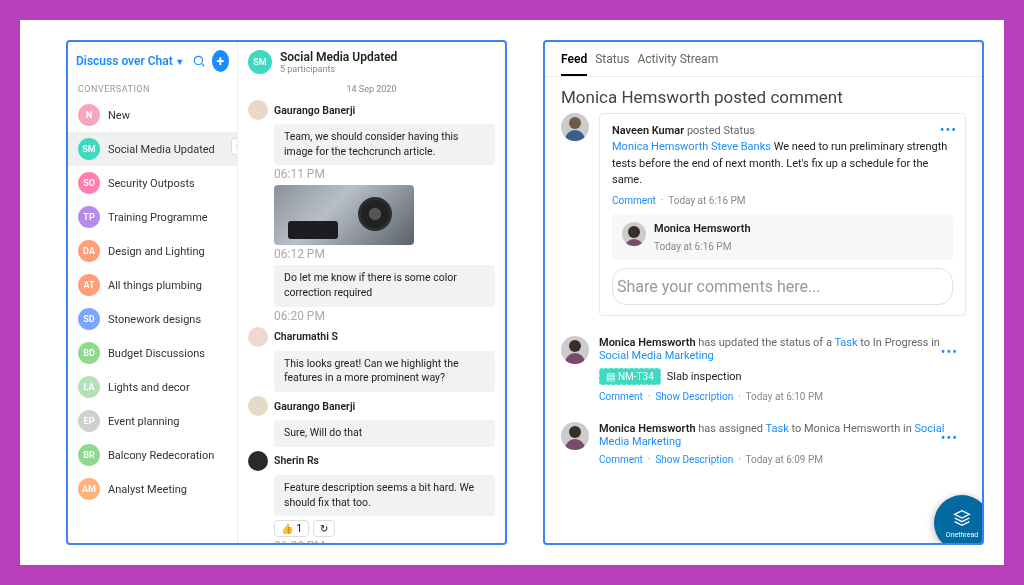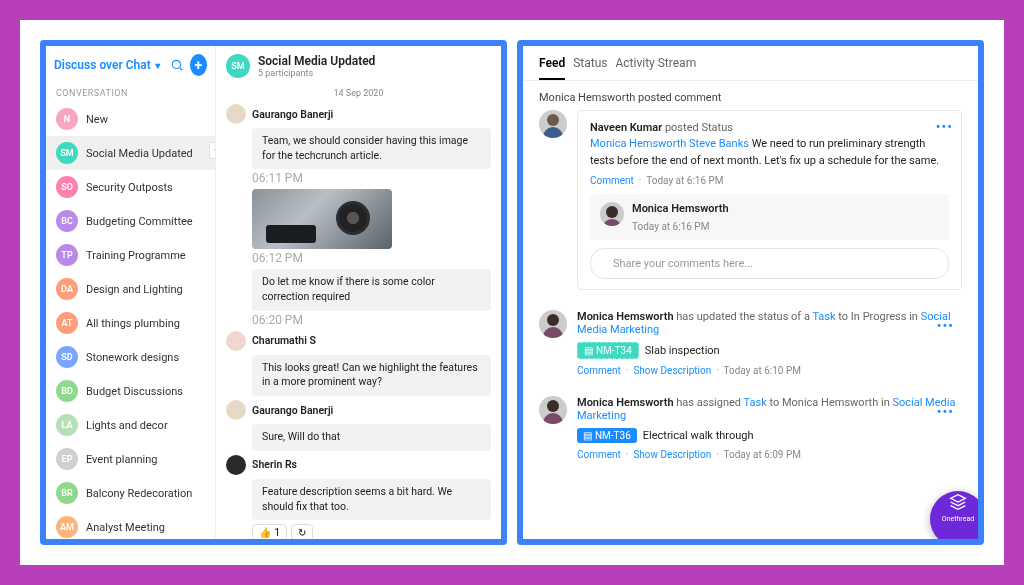--- a/index.html
+++ b/index.html
@@ -1,18 +1,18 @@
 <!DOCTYPE html>
 <html><head>
 <meta charset="utf-8">
 <style>
 * { box-sizing: border-box; margin: 0; padding: 0; font-family: -apple-system, BlinkMacSystemFont, "Segoe UI", Roboto, sans-serif; }
 body { background: #b83fba; padding: 20px; width: 1024px; height: 585px; }
 .outer-frame { background: #fff; padding: 20px; display: flex; gap: 10px; height: 100%; overflow: hidden; }
-.panel { background: #fff; border: 6px solid #3b82f6; border-radius: 4px; flex: 1; display: flex; overflow: hidden; position: relative; }
+.panel { background: #fff; border: 2px solid #3b82f6; border-radius: 4px; flex: 1; display: flex; overflow: hidden; position: relative; margin-left: 26px; }
 
 
 .chat-sidebar { width: 170px; border-right: 1px solid #eee; display: flex; flex-direction: column; overflow: hidden; }
 .chat-header { display: flex; align-items: center; padding: 8px 8px; gap: 4px; }
 .chat-title { color: #1a8cff; font-size: 12px; font-weight: 600; flex-shrink: 0; }
 .caret { color: #1a8cff; font-size: 10px; margin-left: 2px; }
 .icon-btn { width: 22px; height: 22px; display: flex; align-items: center; justify-content: center; cursor: pointer; }
 .icon-search { color: #1a8cff; }
 .icon-plus { width: 22px; height: 22px; border-radius: 50%; background: #1a8cff; color: #fff; display: flex; align-items: center; justify-content: center; font-size: 14px; font-weight: bold; }
 .section-label { font-size: 9px; color: #999; padding: 4px 10px; letter-spacing: 0.5px; }
@@ -38,46 +38,46 @@
 .msg-image::before { content: ""; position: absolute; left: 60%; top: 20%; width: 28px; height: 28px; border: 3px solid #2a2f36; border-radius: 50%; background: radial-gradient(circle, #555 30%, #222 31%); }
 .msg-image::after { content: ""; position: absolute; left: 10%; bottom: 10%; width: 50px; height: 18px; background: #1b1d21; border-radius: 3px; }
 .reaction-bar { display: flex; gap: 4px; margin: 4px 0 2px 26px; }
 .reaction { border: 1px solid #ddd; border-radius: 4px; padding: 2px 6px; font-size: 10px; display: flex; align-items: center; gap: 3px; cursor: pointer; }
 
 
 .feed-panel { flex-direction: column; }
 .feed-tabs { display: flex; gap: 8px; padding: 10px 16px 0; border-bottom: 1px solid #eee; }
 .feed-tab { font-size: 12px; color: #666; padding-bottom: 8px; cursor: pointer; }
 .feed-tab.active { color: #000; font-weight: 600; border-bottom: 2px solid #000; }
-.feed-sub { font-size: 11px; color: #444; padding: 10px 16px 6px; }
+.feed-sub { font-size: 17px; color: #444; padding: 10px 16px 6px; }
 .feed-body { flex: 1; overflow-y: auto; padding: 0 16px 10px; }
 .feed-card { border: 1px solid #e8e8e8; border-radius: 4px; padding: 10px 12px; margin-bottom: 10px; font-size: 11px; position: relative; }
 .feed-row { display: flex; gap: 10px; margin-bottom: 10px; }
 .feed-avatar { width: 28px; height: 28px; border-radius: 50%; background: #ccc; flex-shrink: 0; overflow: hidden; }
 .feed-avatar .head { width: 12px; height: 12px; border-radius: 50%; background: #6b5b4a; margin: 4px auto 0; }
 .feed-avatar .body { width: 20px; height: 14px; border-radius: 10px 10px 0 0; background: #3a5f8a; margin: 1px auto 0; }
 .feed-avatar.female .head { background: #3a2e28; }
 .feed-avatar.female .body { background: #7a4a6a; }
 .feed-content { flex: 1; }
 .feed-author { font-weight: 600; color: #222; }
 .feed-light { color: #666; font-weight: 400; }
 .feed-link { color: #1a8cff; }
 .feed-text { color: #222; margin-top: 2px; line-height: 1.5; }
 .feed-meta { font-size: 10px; color: #888; margin-top: 6px; }
 .feed-meta .link { color: #1a8cff; cursor: pointer; }
 .feed-more { position: absolute; right: 8px; top: 8px; color: #1a8cff; font-size: 14px; cursor: pointer; letter-spacing: 1px; }
 .nested-comment { background: #f7f7f7; border-radius: 4px; padding: 8px 10px; margin-top: 8px; display: flex; gap: 8px; }
 .nested-comment .feed-avatar { width: 24px; height: 24px; }
-.comment-input { border: 1px solid #e2e2e2; border-radius: 14px; padding: 8px 22px; margin-top: 8px; font-size: 11px; color: #999; cursor: text; }
+.comment-input { border: 1px solid #e2e2e2; border-radius: 14px; padding: 8px 4px; margin-top: 8px; font-size: 16px; color: #999; cursor: text; }
 .badge { display: inline-flex; align-items: center; gap: 3px; border-radius: 3px; padding: 2px 6px; font-size: 10px; color: #fff; margin-right: 6px; }
 .badge.teal { background: #3dd9c1; border: 1px dashed rgba(255,255,255,0.5); }
 .badge.blue { background: #1a8cff; }
 .task-title { font-size: 11px; color: #222; }
 
-.logo-badge { position: absolute; right: -8px; bottom: -8px; width: 56px; height: 56px; border-radius: 50%; background: #6d28d9; color: #fff; display: flex; flex-direction: column; align-items: center; font-size: 7px; box-shadow: 0 2px 8px rgba(0,0,0,0.3); }
+.logo-badge { position: absolute; right: -8px; bottom: -8px; width: 56px; height: 56px; border-radius: 50%; background: #0369a1; color: #fff; display: flex; flex-direction: column; align-items: center; justify-content: center; font-size: 7px; box-shadow: 0 2px 8px rgba(0,0,0,0.3); }
 .logo-badge svg { width: 22px; height: 22px; margin-bottom: 2px; }
 </style>
 </head>
 <body>
 
 <div class="outer-frame">
 
   <div class="panel">
     <div class="chat-sidebar">
       <div class="chat-header">
@@ -98,24 +98,20 @@
             <span>New</span>
           </div>
           <div class="convo-item active">
             <div class="avatar" style="background:#3dd9c1">SM</div>
             <span>Social Media Updated</span>
             <span class="more">•••</span>
           </div>
           <div class="convo-item">
             <div class="avatar" style="background:#ff7fb0">SO</div>
             <span>Security Outposts</span>
-          </div>
-          <div class="convo-item">
-            <div class="avatar" style="background:#b98ae8">BC</div>
-            <span>Budgeting Committee</span>
           </div>
           <div class="convo-item">
             <div class="avatar" style="background:#b98ae8">TP</div>
             <span>Training Programme</span>
           </div>
           <div class="convo-item">
             <div class="avatar" style="background:#ff9e7a">DA</div>
             <span>Design and Lighting</span>
           </div>
           <div class="convo-item">
@@ -243,21 +239,20 @@
     </div>
         </div>
         <div class="feed-row">
           <div class="feed-avatar female">
             <div class="head"></div>
             <div class="body"></div>
           </div>
           <div class="feed-card feed-content" style="border: none; padding: 0px;">
       <span class="feed-more">•••</span>
       <div style="position:relative;"><span class="feed-author">Monica Hemsworth</span><span class="feed-light"> has assigned </span><span class="feed-link">Task</span><span class="feed-light"> to Monica Hemsworth in </span><span class="feed-link">Social Media Marketing</span></div>
-      <div style="margin-top:6px;"><span class="badge blue">▤ NM-T36</span><span class="task-title">Electrical walk through</span></div>
       <div class="feed-meta"><span class="link">Comment</span> &nbsp;·&nbsp; <span class="link">Show Description</span> &nbsp;·&nbsp; <span>Today at 6:09 PM</span></div>
     </div>
         </div>
       </div>
 
     <div class="logo-badge">
       <svg viewBox="0 0 24 24" fill="none" stroke="#fff" stroke-width="1.5">
           <path d="M4 8l8-4 8 4-8 4-8-4zm0 4l8 4 8-4m-16 4l8 4 8-4"></path>
         </svg>
       <span>Onethread</span>

